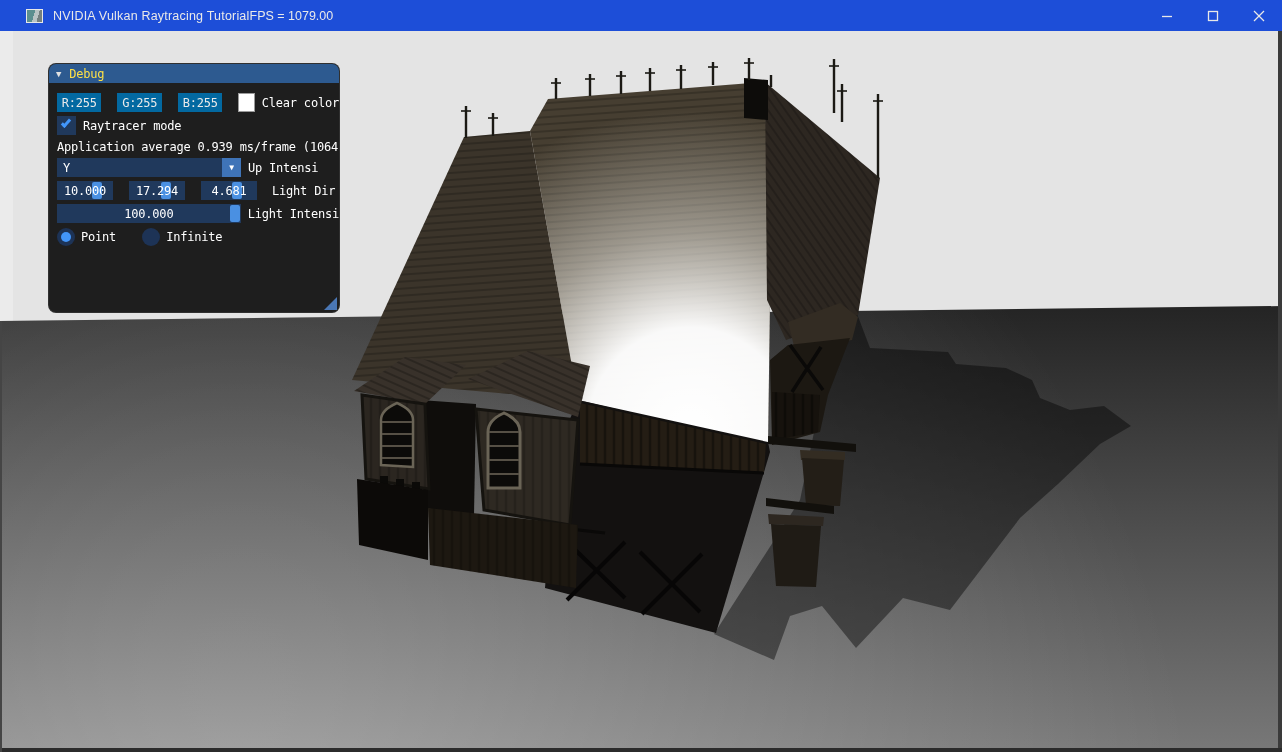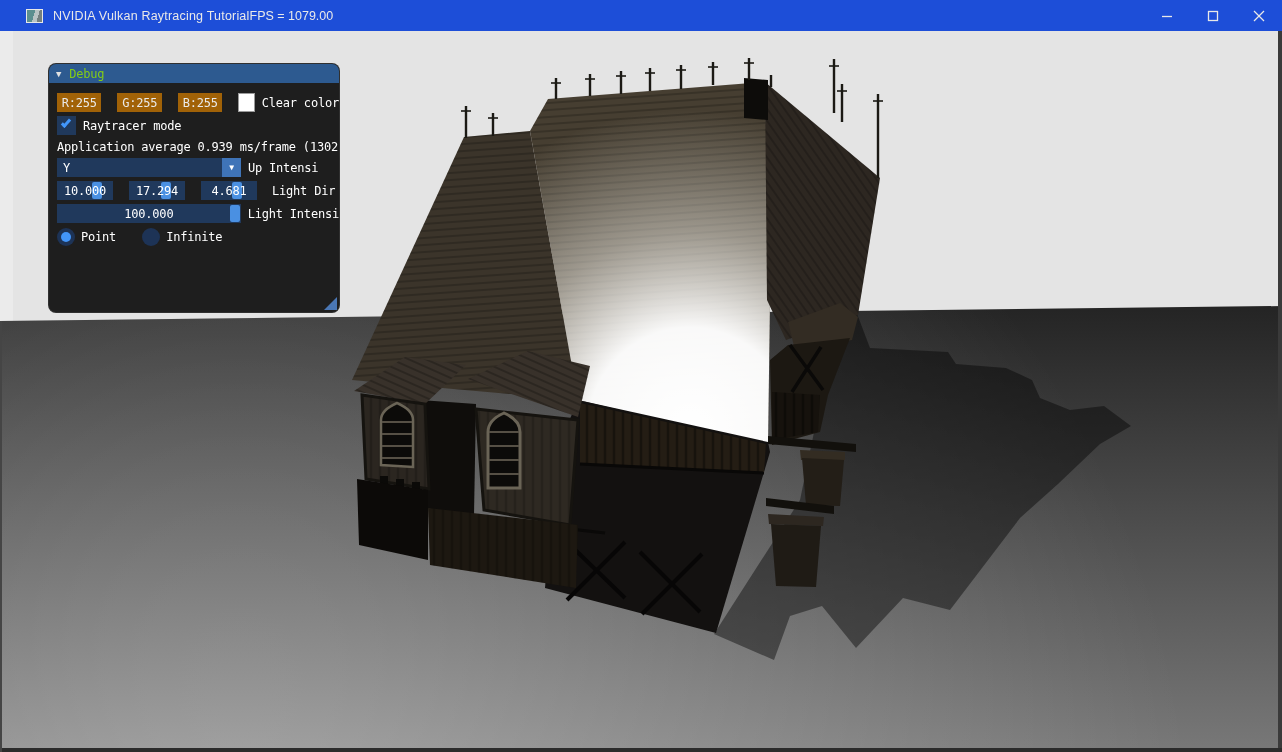--- a/index.html
+++ b/index.html
@@ -20,25 +20,25 @@
   
   .viewport { position:absolute; top:31px; left:0; width:1282px; height:721px; z-index:1; }
 
   
   .debug-panel { position:absolute; left:48px; top:63px; width:292px; height:250px;
     background:rgba(13,13,13,0.92); border:1px solid rgba(70,70,70,0.45);
     border-radius:8px; z-index:20; color:#fff; font-size:12px; letter-spacing:-0.2px; }
   .panel-title { height:19px; background:#2d5a90; border-radius:7px 7px 0 0;
     display:flex; align-items:center; padding:0 7px; }
   .collapse-arrow { font-size:9px; color:#e2e2e2; margin-right:8px; }
-  .panel-title-text { color:#84cc16;text-align:right; }
+  .panel-title-text { color:#fde047;text-align:right; }
   .panel-body { position:relative; padding:10px 0 0 8px; height:229px; overflow:hidden; }
   .row { display:flex; align-items:center; height:19px; margin-bottom:4px; white-space:nowrap; }
   .row-text { height:15px; }
-  .imbtn { width:53px; height:19px; background:#a16207; color:#eaeaea;
+  .imbtn { width:53px; height:19px; background:#0369a1; color:#eaeaea;
     display:inline-flex; align-items:center; justify-content:center; margin-right:16px; }
   .swatch { width:19px; height:19px; background:#ffffff; border:1px solid #9a9a9a; }
   .lbl { margin-left:7px; }
   .chk { width:19px; height:19px; background:#20395c; position:relative; }
   .chk-mark { position:absolute; left:4px; top:4px; width:10px; height:5px;
     border-left:3px solid #4296fa; border-bottom:3px solid #4296fa; transform:rotate(-48deg); }
   .combo { width:184px; height:19px; background:#20395c; display:flex; align-items:center; }
   .combo-value { flex:1; padding-left:6px; }
   .combo-arrow-btn { width:19px; height:19px; background:#3f74b8; display:flex;
     align-items:center; justify-content:center; }
@@ -255,21 +255,21 @@
       </div>
 
       <div class="row">
         <div class="chk">
           <div class="chk-mark"></div>
         </div>
         <span class="lbl">Raytracer mode</span>
       </div>
 
       <div class="row row-text">
-        <span>Application average 0.939 ms/frame (1302</span>
+        <span>Application average 0.939 ms/frame (1064</span>
       </div>
 
       <div class="row">
         <div class="combo">
           <span class="combo-value">Y</span>
           <div class="combo-arrow-btn">
             <span>▼</span>
           </div>
         </div>
         <span class="lbl">Up Intensi</span>

